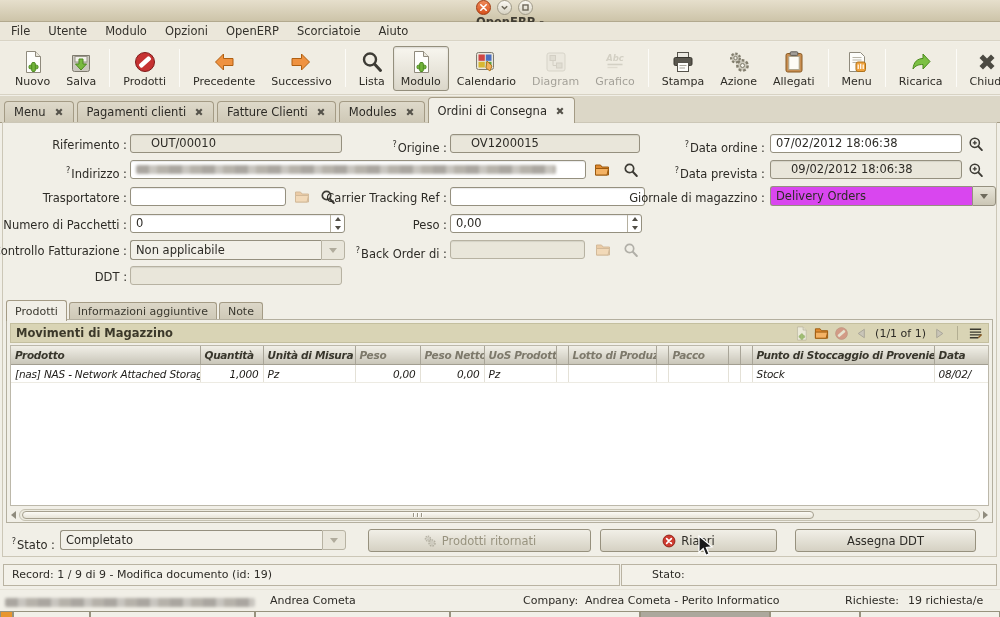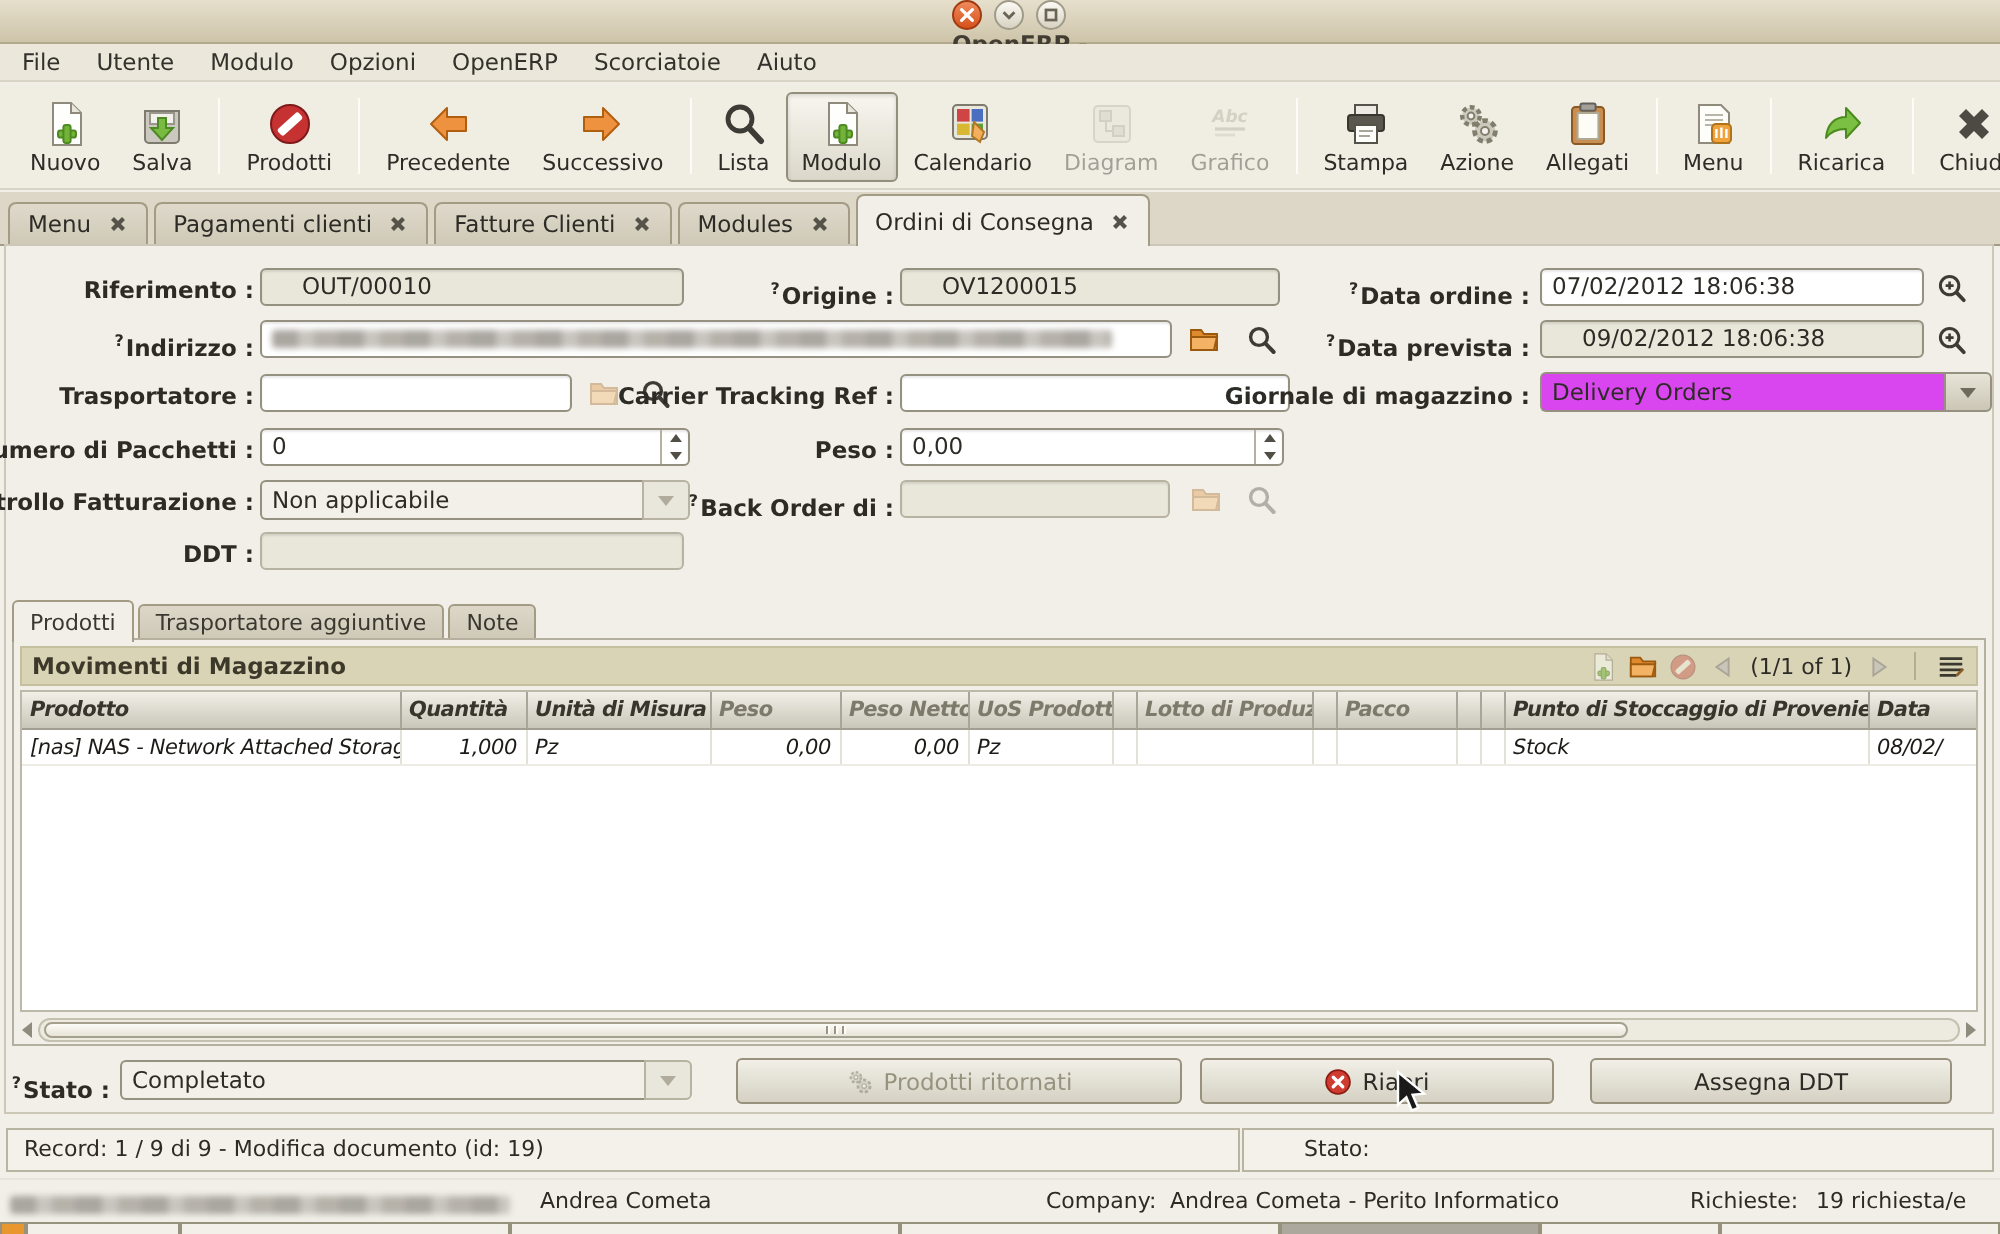--- a/index.html
+++ b/index.html
@@ -32,21 +32,21 @@
   .titem.disabled{opacity:.4;}
   .tsep{width:1px;height:38px;background:#d2cdbe;border-right:1px solid #fcfbf7;margin:0 5px;}
 
   
   .tabbar{position:absolute;left:0;top:96px;width:100%;height:27px;background:#dcd7c7;border-bottom:1px solid #a49b85;display:flex;align-items:flex-end;padding-left:4px;box-sizing:border-box;}
   .tab{display:flex;align-items:center;gap:8px;height:21px;padding:0 9px;margin-right:3px;background:linear-gradient(#ded9ca,#cfc9b7);border:1px solid #a49b85;border-bottom:none;border-radius:4px 4px 0 0;font-size:11.5px;box-sizing:border-box;}
   .tab.active{height:26px;background:#f1efe7;margin-bottom:-1px;position:relative;z-index:3;}
   .tab .tclose svg{width:10px;height:10px;}
 
   
-  .flabel{position:absolute;height:18px;line-height:18px;white-space:nowrap;font-size:11.5px;color:#2d2b26;font-weight:bold;}
+  .flabel{position:absolute;height:18px;line-height:18px;white-space:nowrap;font-size:11.5px;color:#2d2b26;}
   .help::before{content:"?";font-size:8px;vertical-align:super;margin-right:1px;}
   .finput{position:absolute;height:19px;box-sizing:border-box;border:1px solid #95907f;border-radius:3px;background:#fff;font-size:11.5px;line-height:17px;padding:0 5px;box-shadow:inset 0 1px 1px rgba(0,0,0,.09);overflow:hidden;white-space:nowrap;}
   .finput.ro{background:#e9e6da;padding-left:20px;}
   .finput.dis{background:#e9e6da;border-color:#b7b2a2;}
   .in-blur{width:420px;height:9px;margin-top:4px;}
   .ficon{position:absolute;width:18px;height:17px;display:flex;align-items:center;justify-content:center;}
   .ficon svg{width:16px;height:16px;}
 
   .combo{position:absolute;height:20px;display:flex;box-sizing:border-box;}
   .combo .cval{flex:1;border:1px solid #95907f;border-right:none;border-radius:3px 0 0 3px;background:#d946ef;padding:0 5px;line-height:18px;overflow:hidden;white-space:nowrap;box-sizing:border-box;}
@@ -499,21 +499,21 @@
         <circle cx="6.5" cy="6.5" r="4.2" fill="none" stroke="#3d3b35" stroke-width="1.7"></circle>
         <path d="M9.8 9.8l4 4.2" stroke="#3d3b35" stroke-width="2" stroke-linecap="round"></path>
       </svg>
     </span>
 
   <span class="flabel" id="l-ddt">DDT :</span>
   <div class="finput dis" id="f-ddt"></div>
 
   <div id="ntabs">
       <div class="ntab active">Prodotti</div>
-      <div class="ntab">Trasportatore aggiuntive</div>
+      <div class="ntab">Informazioni aggiuntive</div>
       <div class="ntab">Note</div>
     </div>
   <div id="nframe"></div>
   <div class="sechdr">
     <span class="stitle">Movimenti di Magazzino</span>
     <span class="minitb">
       <span class="icn pale50">
           <svg viewBox="0 0 24 24">
             <path d="M5.5 1.5h9l5 5v16h-14z" fill="#fefefc" stroke="#8f8a7c"></path>
             <path d="M14.5 1.5v5h5" fill="#e9e6db" stroke="#8f8a7c"></path>

